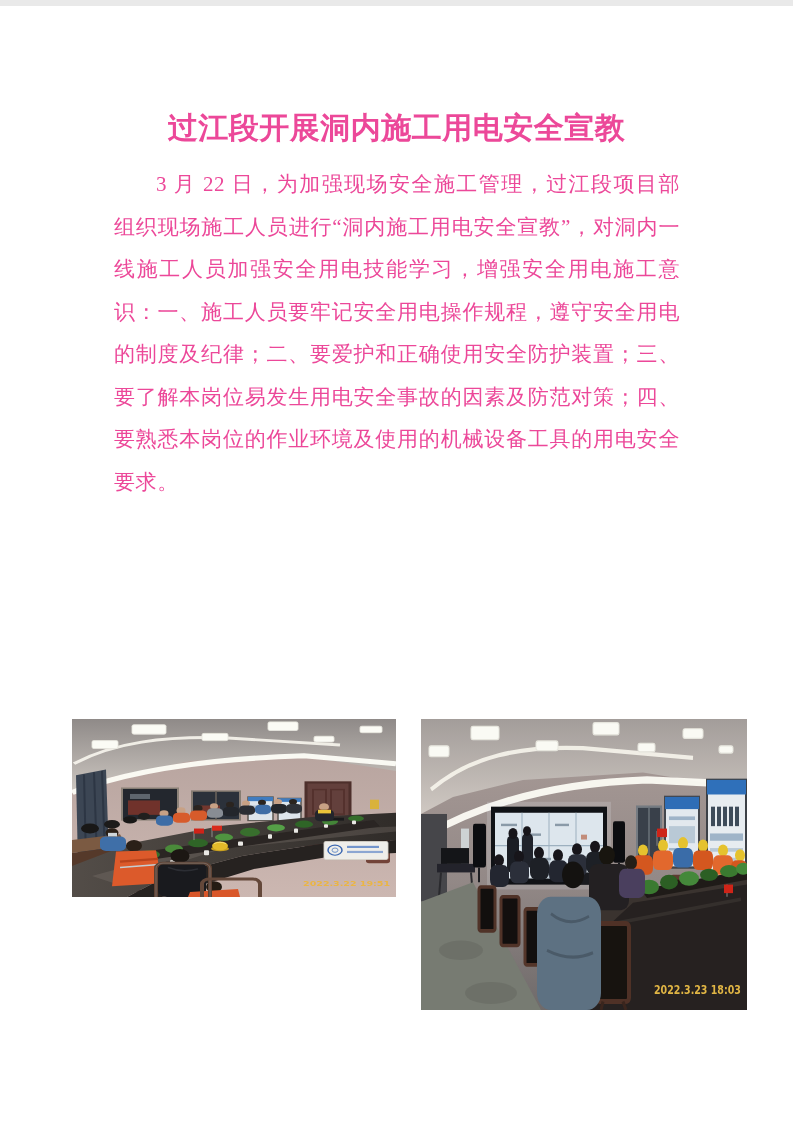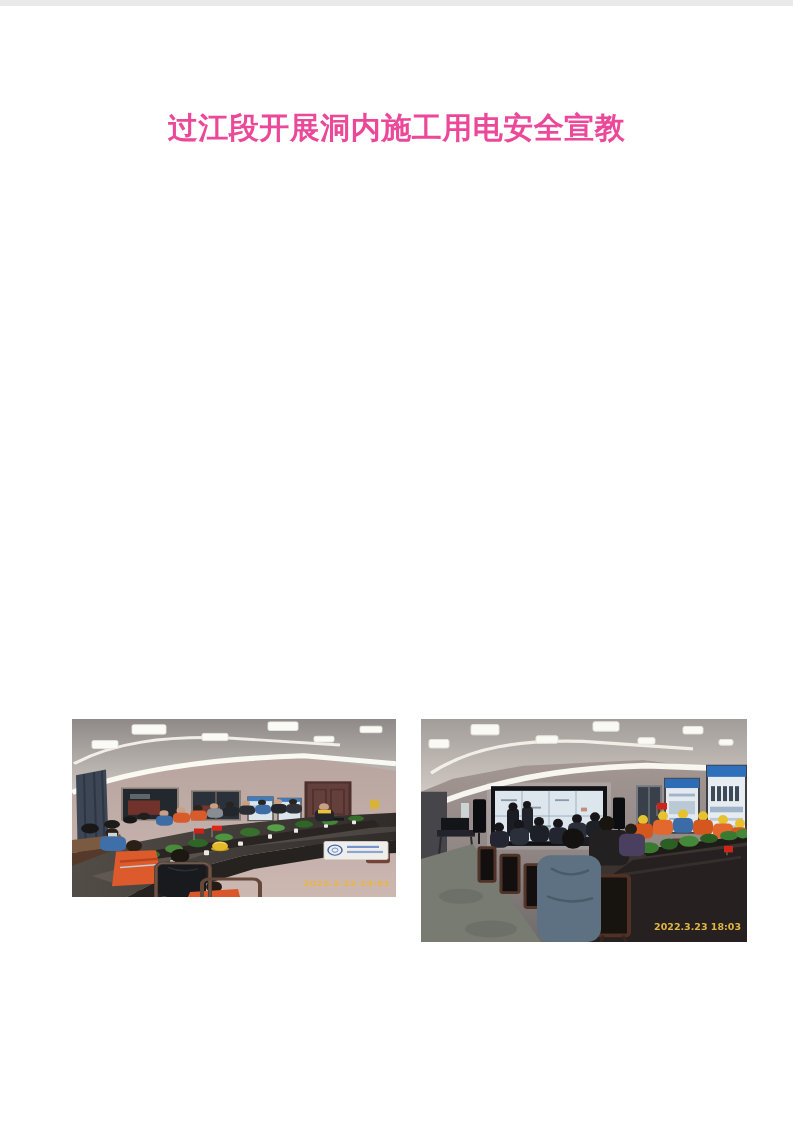--- a/index.html
+++ b/index.html
@@ -38,36 +38,37 @@
     text-justify: inter-ideograph;
   }
   .doc-body p { margin: 0; text-indent: 2em; }
   .photo {
     position: absolute;
     margin: 0;
     padding: 0;
     overflow: hidden;
   }
   .photo-left  { left: 72px;  top: 713px; width: 324px; height: 178px; }
-  .photo-right { left: 421px; top: 713px; width: 326px; height: 223px; }
+  .photo-right { left: 421px; top: 713px; width: 326px; height: 291px; }
   .photo svg { display: block; width: 100%; height: 100%; }
   .ts {
     font-family: "DejaVu Sans", "Liberation Sans", sans-serif;
     font-size: 9.5px;
     font-weight: bold;
   }
 </style>
 </head>
 <body>
 
 <div class="page">
 
   <h1 class="doc-title">过江段开展洞内施工用电安全宣教</h1>
 
   <div class="doc-body">
+    <p>3 月 22 日，为加强现场安全施工管理，过江段项目部组织现场施工人员进行“洞内施工用电安全宣教”，对洞内一线施工人员加强安全用电技能学习，增强安全用电施工意识：一、施工人员要牢记安全用电操作规程，遵守安全用电的制度及纪律；二、要爱护和正确使用安全防护装置；三、要了解本岗位易发生用电安全事故的因素及防范对策；四、要熟悉本岗位的作业环境及使用的机械设备工具的用电安全要求。</p>
   </div>
 
   <figure class="photo photo-left">
     <svg viewBox="0 0 324 247" preserveAspectRatio="none">
       <defs>
         <linearGradient id="w1" x1="0" y1="0" x2="0" y2="1">
           <stop offset="0" stop-color="#b3a09b"></stop>
             <stop offset="1" stop-color="#ccb7b1"></stop>
         </linearGradient>
         <linearGradient id="c1" x1="0" y1="0" x2="0" y2="1">

